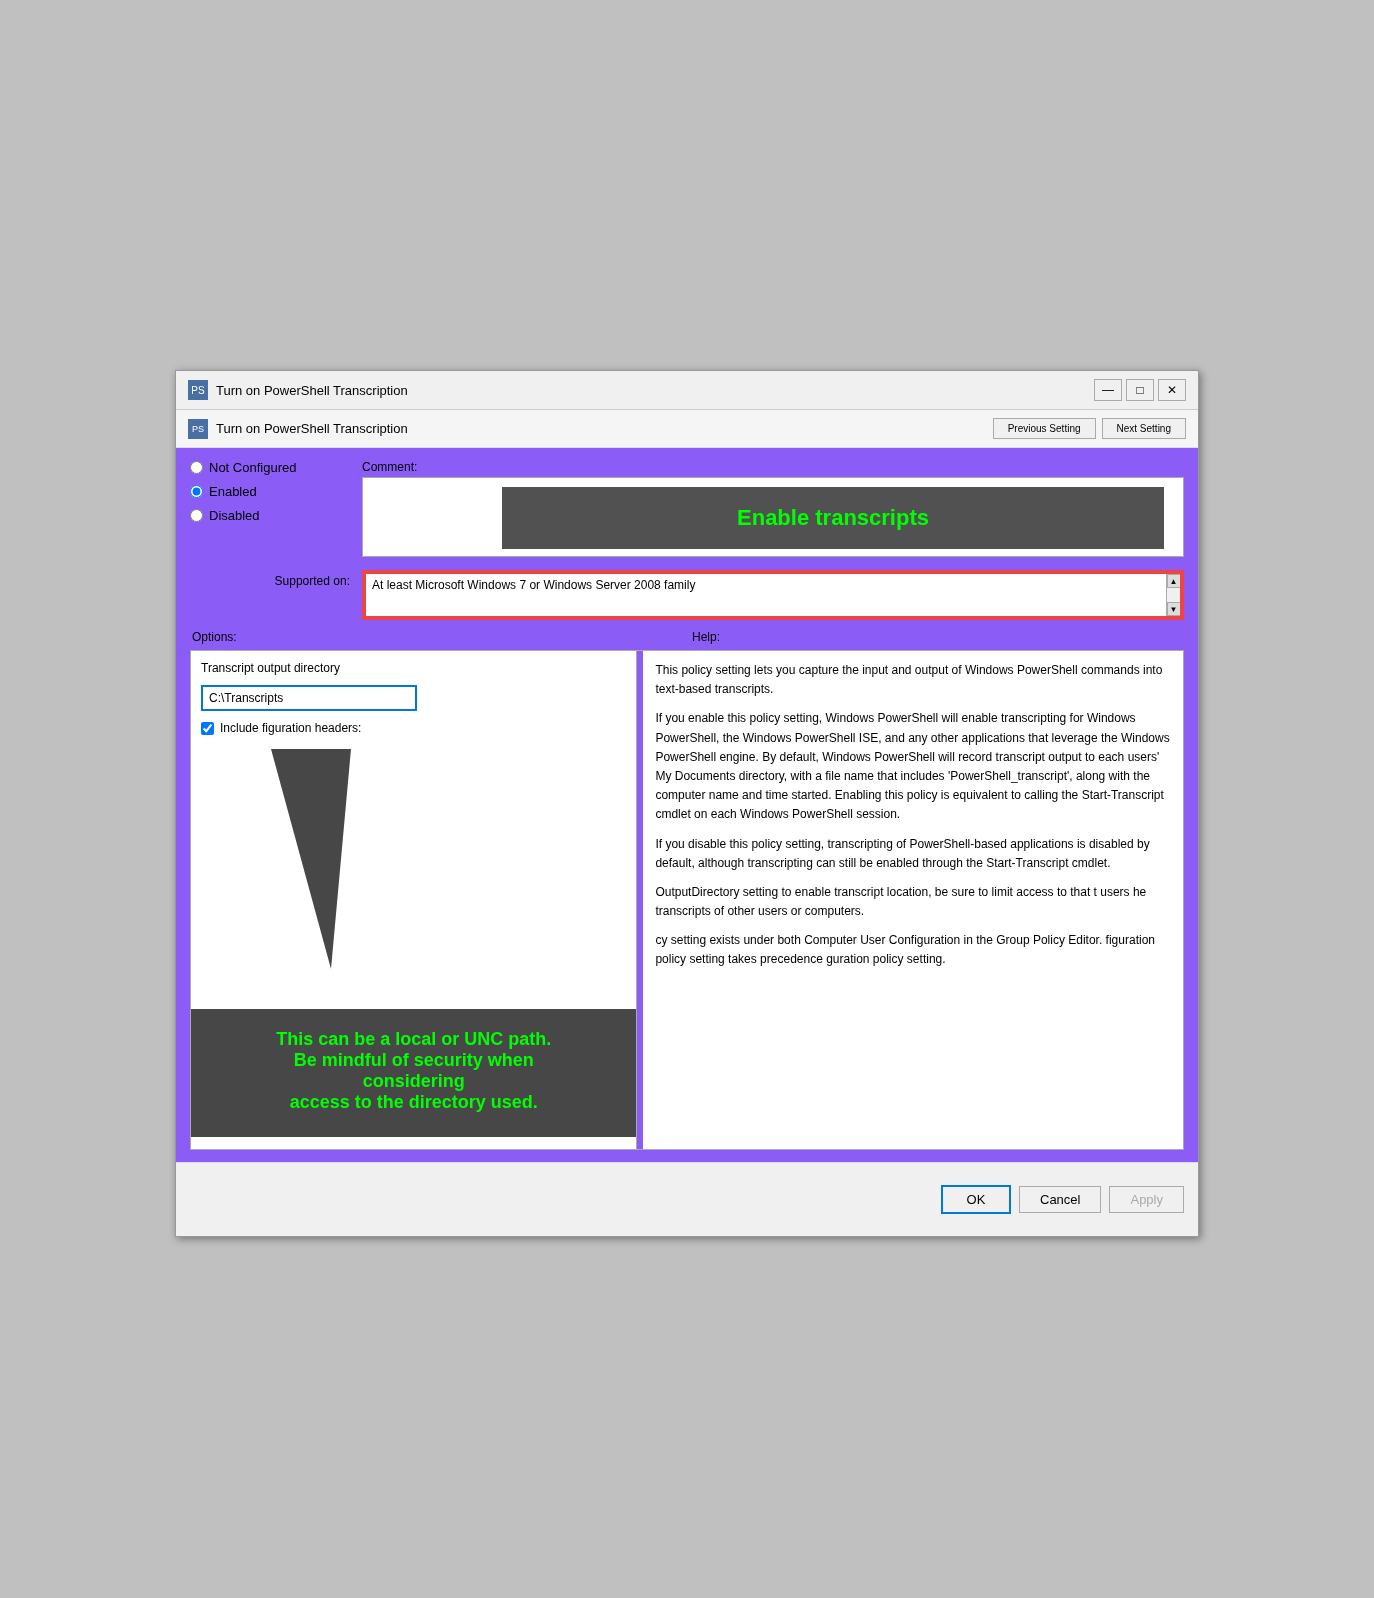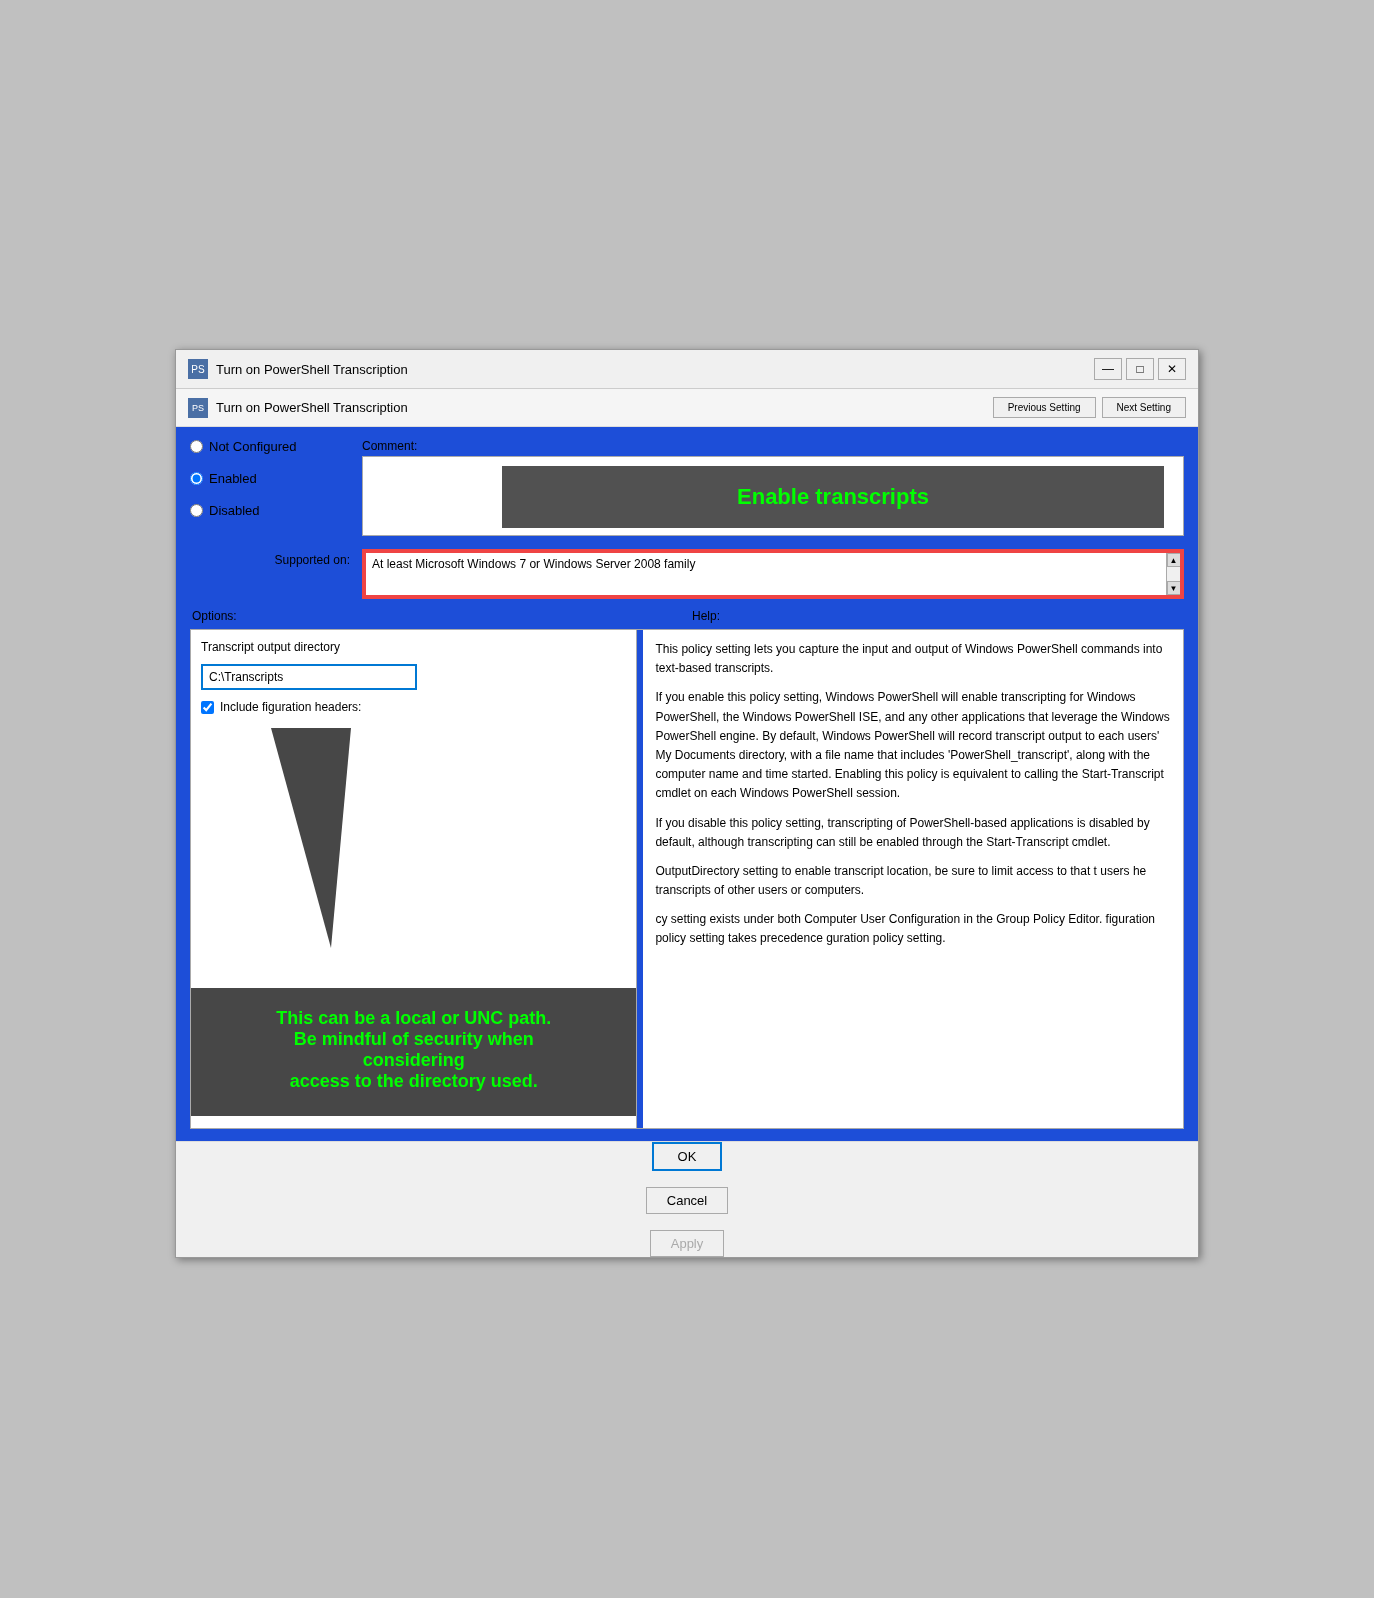--- a/index.html
+++ b/index.html
@@ -7,21 +7,21 @@
       background: #c0c0c0;
       font-family: 'Segoe UI', Tahoma, sans-serif;
       font-size: 13px;
       display: flex;
       justify-content: center;
       align-items: center;
       min-height: 100vh;
     }
     .window {
       width: 1024px;
-      background: #1d4ed8;
+      background: #8b5cf6;
       border: 1px solid #999;
       box-shadow: 2px 2px 8px rgba(0,0,0,0.4);
       margin-top: 9px;
     }
     .title-bar {
       background: #f0f0f0;
       border-bottom: 1px solid #ccc;
       padding: 8px 12px;
       display: flex;
       align-items: center;
@@ -93,21 +93,21 @@
     .radio-comment-row {
       display: flex;
       align-items: flex-start;
       gap: 12px;
       margin-bottom: 10px;
       position: relative;
     }
     .radio-group {
       display: flex;
       flex-direction: column;
-      gap: 17px;
+      gap: 9px;
       min-width: 160px;
     }
     .radio-label {
       display: flex;
       align-items: center;
       gap: 6px;
       cursor: pointer;
     }
     .radio-label input[type=radio] {
       cursor: pointer;
@@ -285,25 +285,24 @@
       border-left: 60px solid transparent;
       border-right: 20px solid transparent;
       border-top: 220px solid rgba(45,45,45,0.88);
       z-index: 19;
     }
 
     .bottom-bar {
       display: flex;
       justify-content: flex-end;
       align-items: center;
-      gap: 16px;
-      padding: 0 14px;
+      gap: 8px;
+      padding: 22px 14px;
       border-top: 1px solid #ddd;
       background: #f0f0f0;
-      flex-direction: column;
     }
     .dialog-btn {
       padding: 5px 20px;
       background: #f0f0f0;
       border: 1px solid #aaa;
       cursor: pointer;
       font-size: 13px;
       min-width: 70px;
     }
     .dialog-btn.primary {

